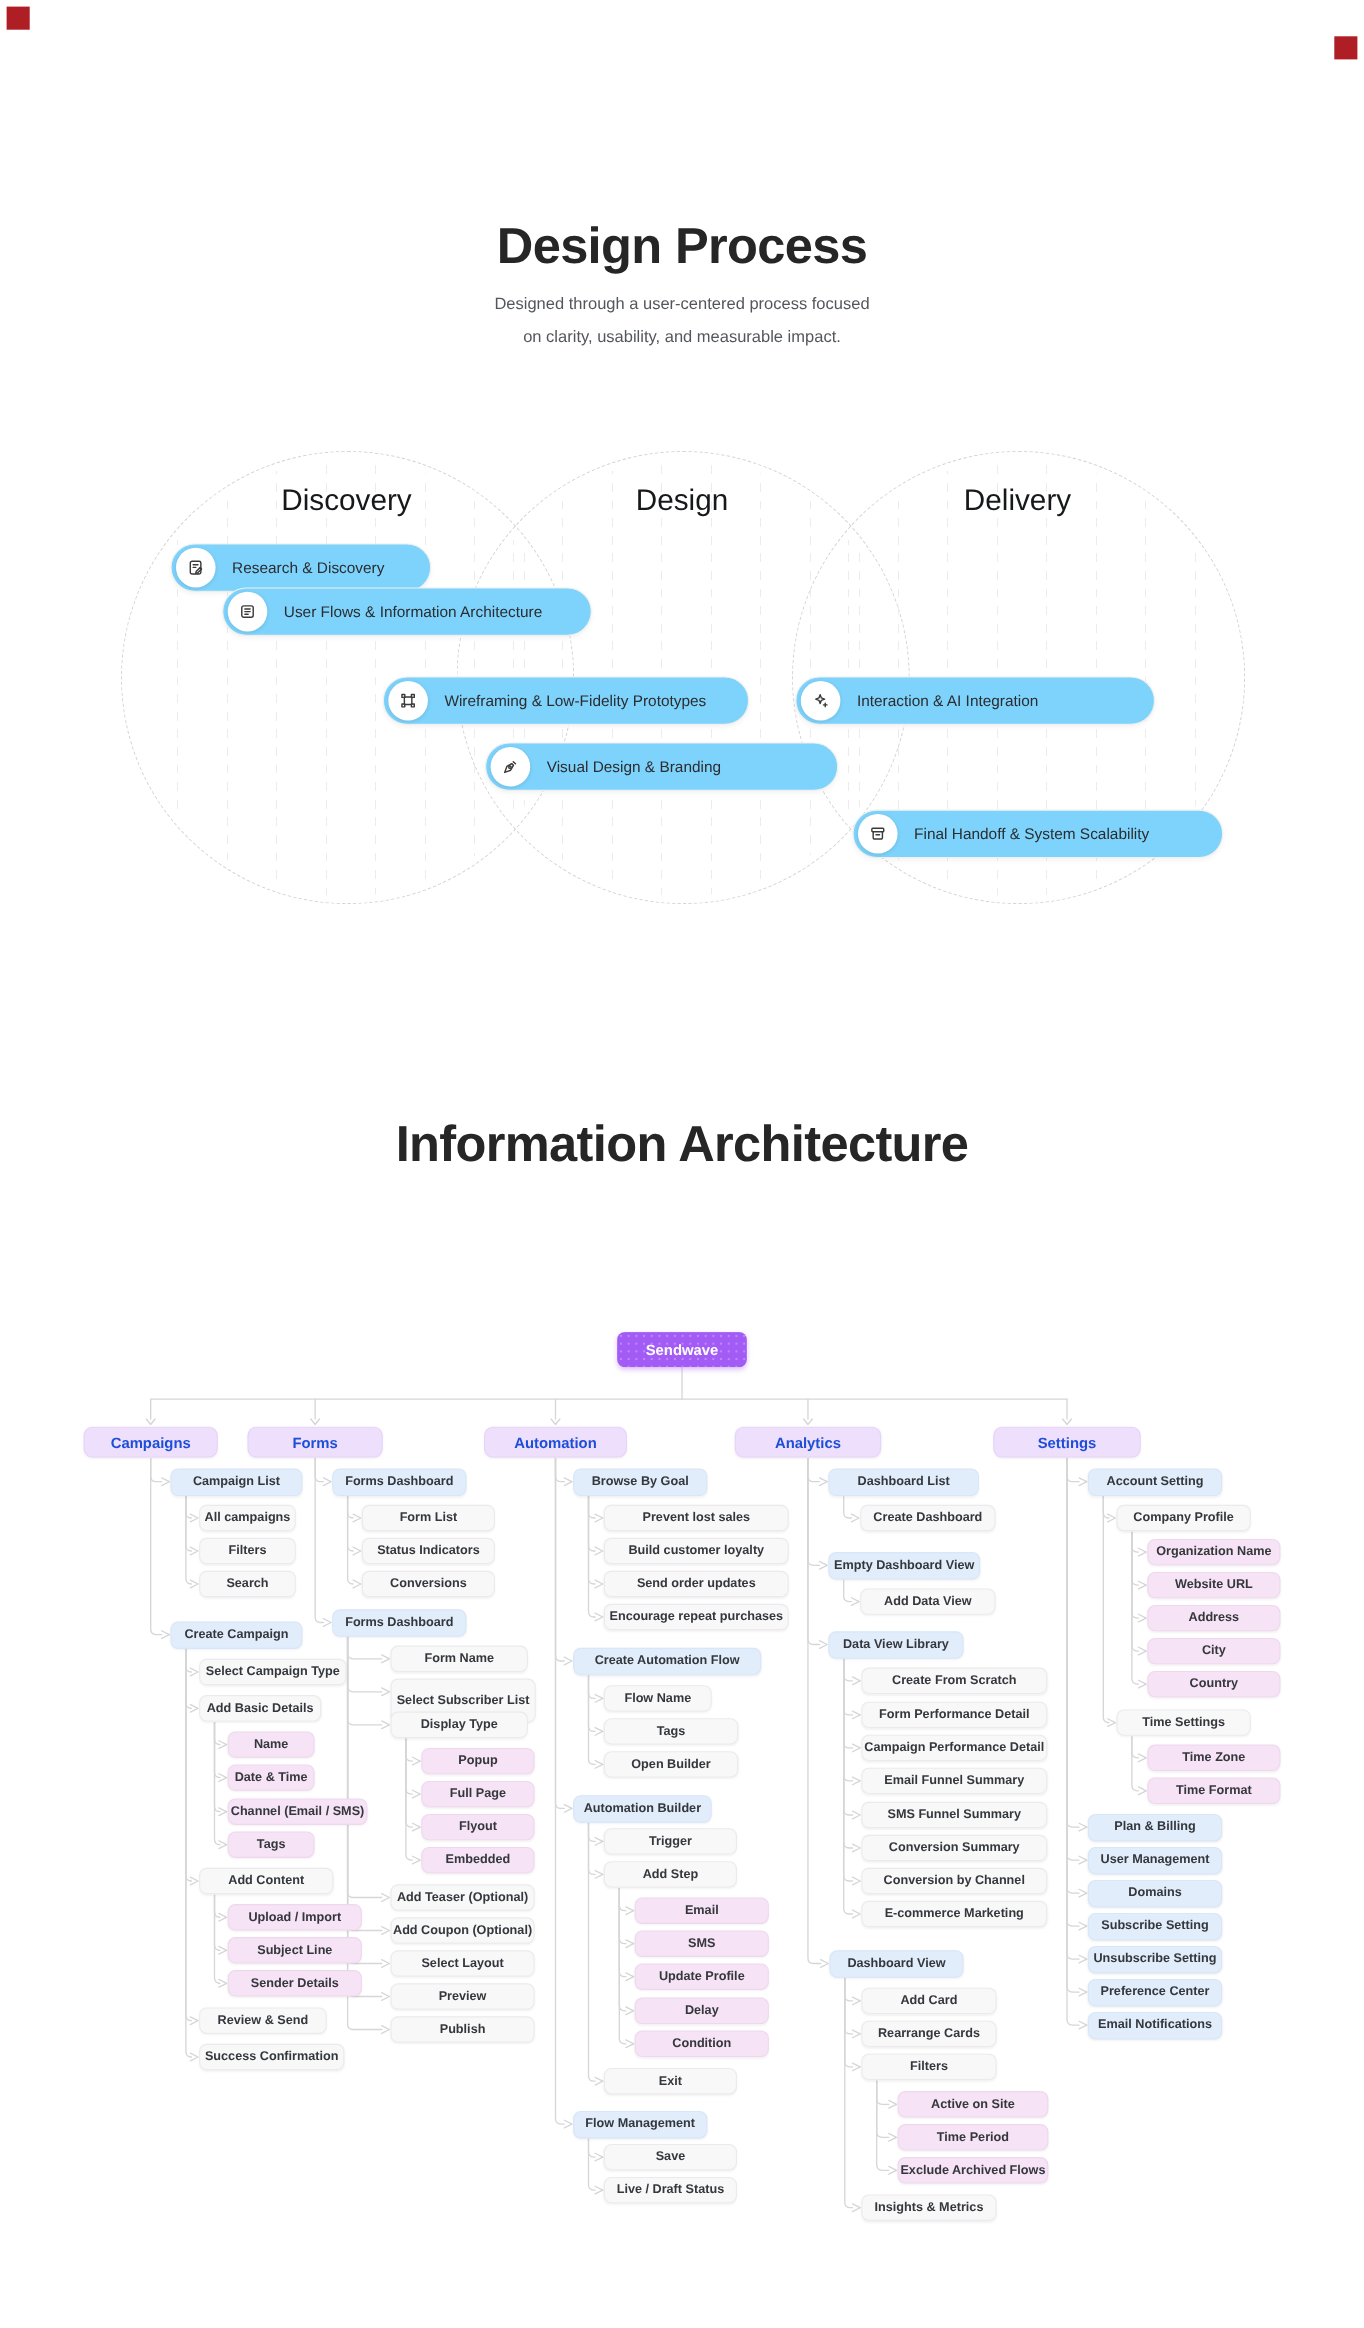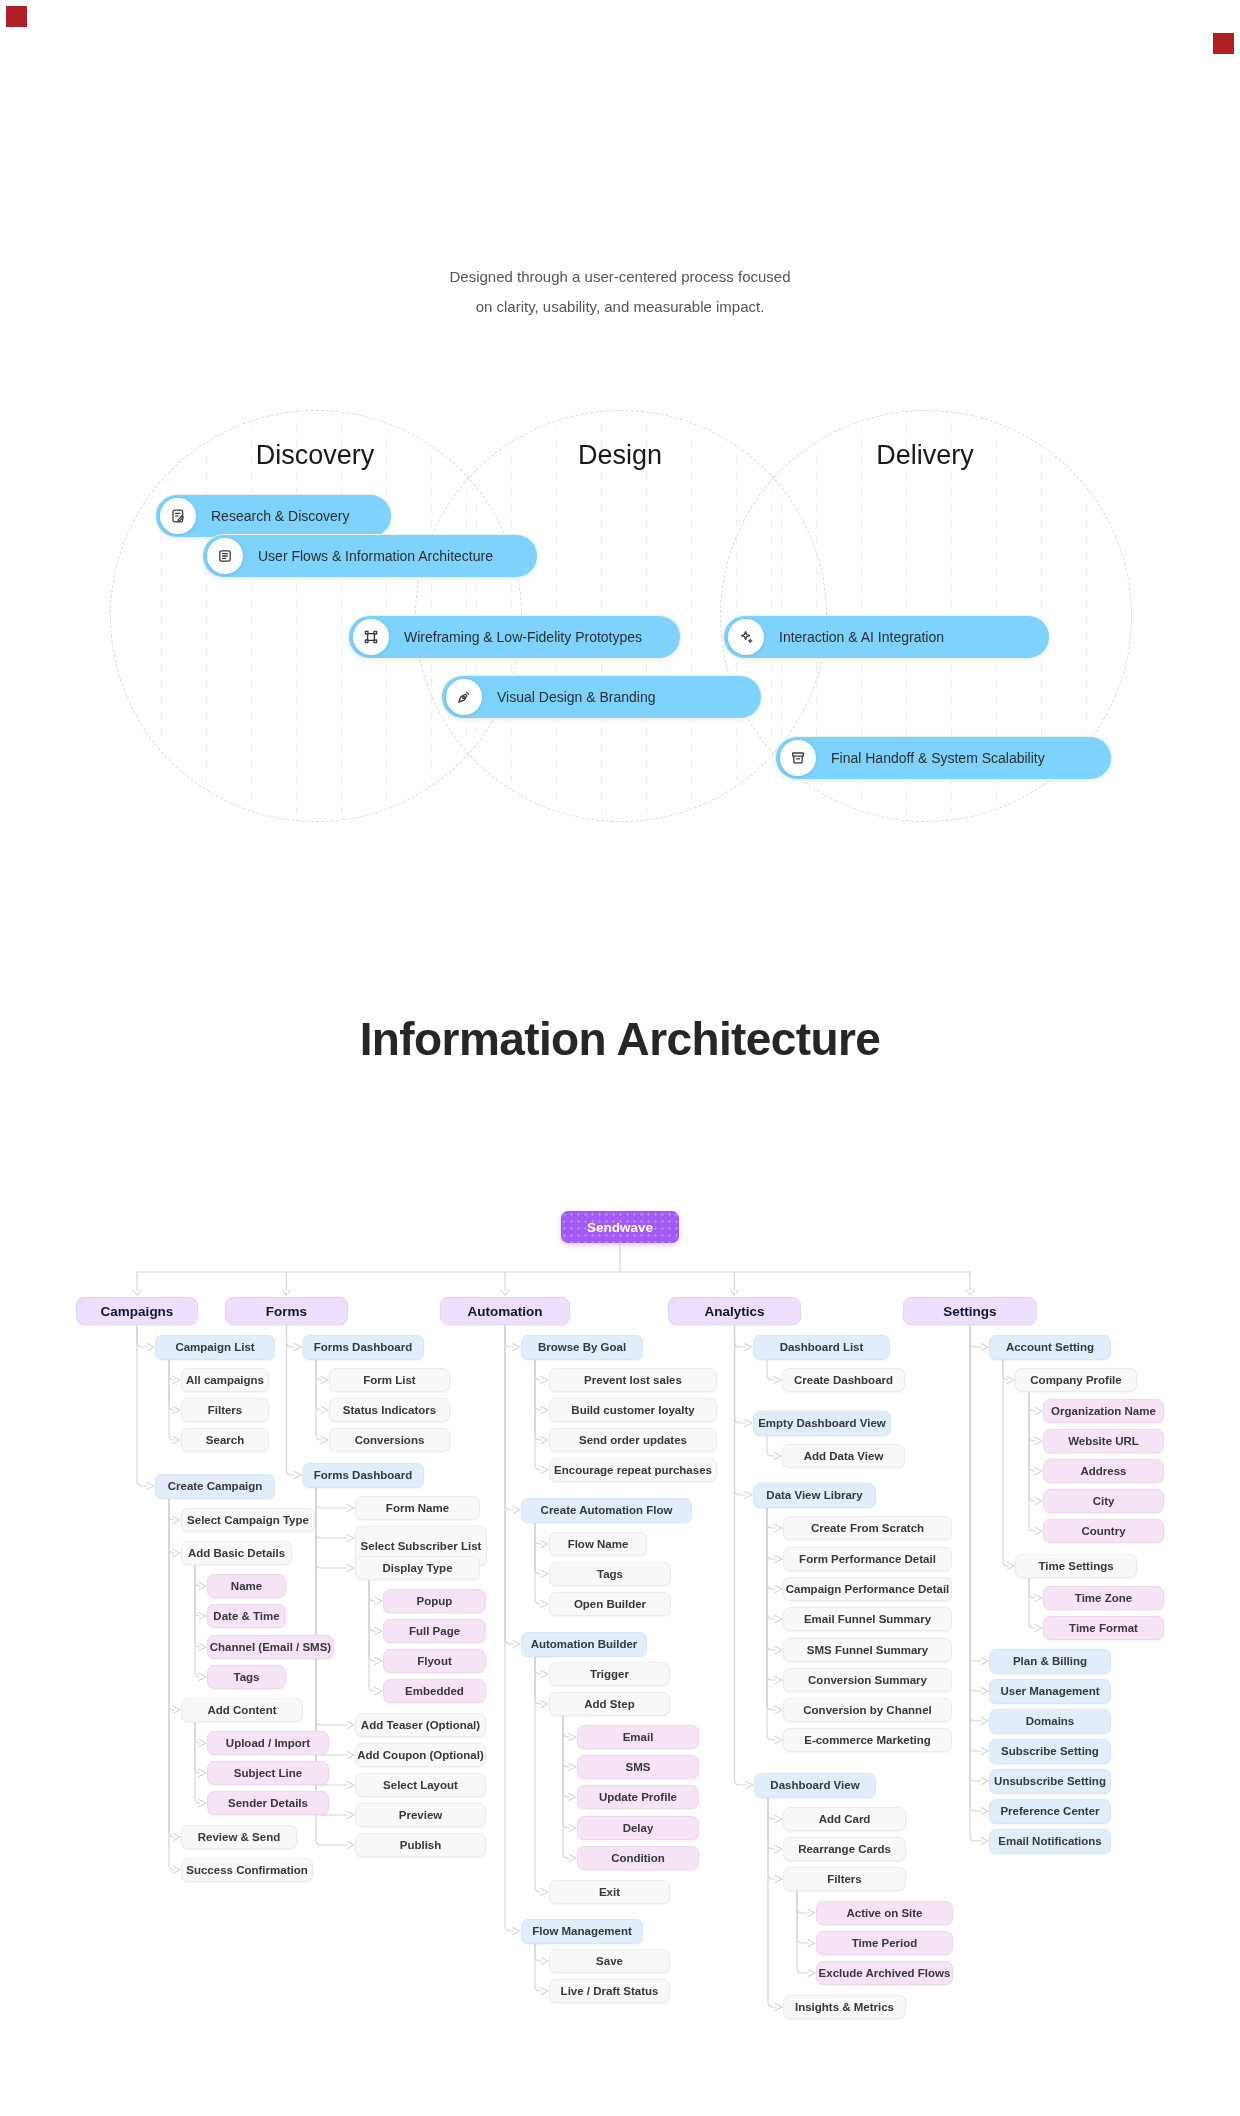--- a/index.html
+++ b/index.html
@@ -22,36 +22,37 @@
         display:flex;align-items:center;justify-content:center;flex:0 0 36px;}
   .step .lbl{font-size:14px;color:#2b2d30;white-space:nowrap;}
   .step svg{stroke:#3a3a3a;fill:none;stroke-width:1.3;stroke-linecap:round;stroke-linejoin:round;}
   
   .sendwave{position:absolute;left:561px;top:1211px;width:118px;height:32px;border-radius:7px;background:#a35bf6;
         background-image:radial-gradient(rgba(255,255,255,.28) 1px,transparent 1.4px);background-size:7px 7px;
         color:#fff;font-size:13.5px;font-weight:600;display:flex;align-items:center;justify-content:center;
         box-shadow:0 2px 5px rgba(163,91,246,.35);}
   .node{position:absolute;display:flex;align-items:center;justify-content:center;white-space:nowrap;
         font-weight:600;color:#34373c;font-size:11.5px;border-radius:7px;box-shadow:0 1px 2px rgba(0,0,0,.05);box-sizing:border-box;}
-  .node.branch{font-size:13.5px;background:#eedffc;border:1px solid #e6d3fa;border-radius:8px;color:#0f172a;}
+  .node.branch{font-size:13.5px;background:#eedffc;border:1px solid #e6d3fa;border-radius:8px;color:#1d4ed8;}
   .node.blue{background:#e2edfc;border:1px solid #d8e6f9;}
   .node.gray{background:#f8f8f9;border:1px solid #ebebed;}
   .node.pink{background:#f6e3f5;border:1px solid #efd8ee;}
   #edges{position:absolute;left:0;top:0;pointer-events:none;}
   #edges path,#edges polyline{stroke:#d6d6d8;stroke-width:1.2;fill:none;stroke-linecap:round;stroke-linejoin:round;}
   .corner-marker{position:absolute;width:21px;height:21px;background:#ae1e24;}
 </style>
 </head>
 <body>
 
 <div class="page">
 
   <div class="corner-marker" style="left:6px;top:6px;"></div>
   <div class="corner-marker" style="left:1213px;top:33px;"></div>
 
+  <div class="sec-title" style="top:196px;">Design Process</div>
   <div class="sec-sub" style="top:262px;">Designed through a user-centered process focused
 on clarity, usability, and measurable impact.</div>
 
   <div class="circle" style="left:110px;"></div>
   <div class="circle" style="left:415px;"></div>
   <div class="circle" style="left:720px;"></div>
 
   <div class="phase-label" style="left:205px;">Discovery</div>
   <div class="phase-label" style="left:510px;">Design</div>
   <div class="phase-label" style="left:815px;">Delivery</div>

